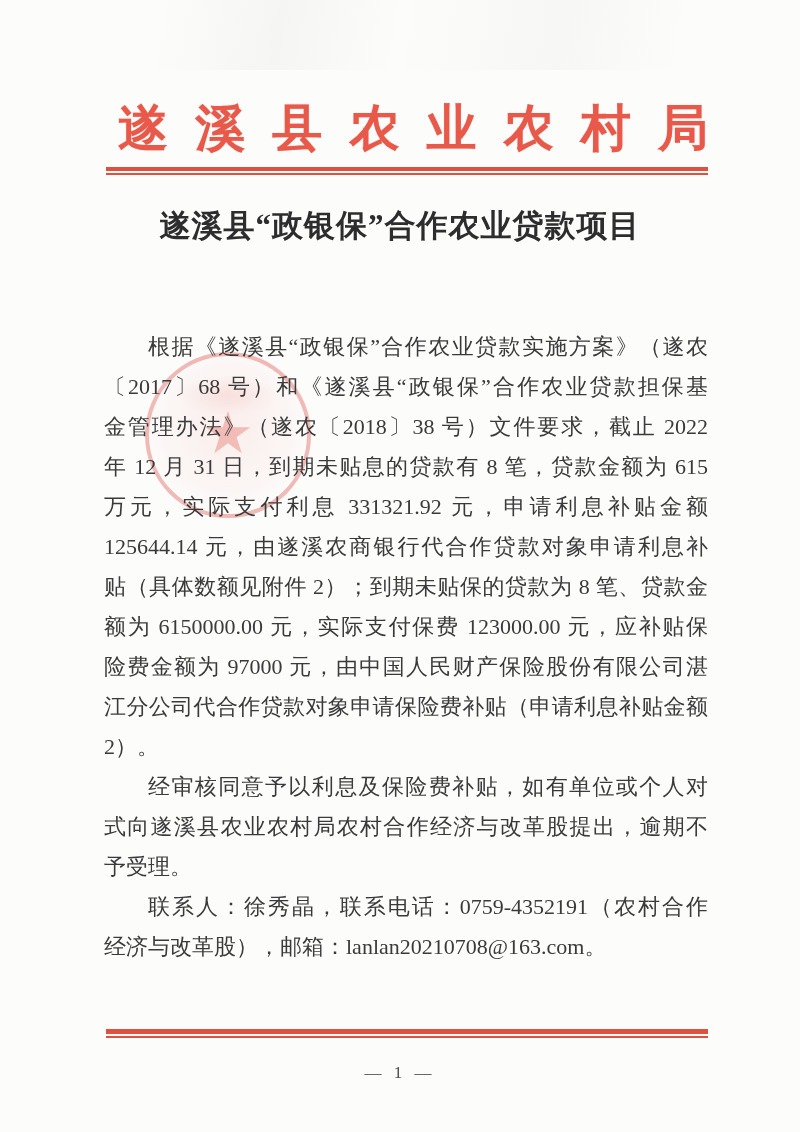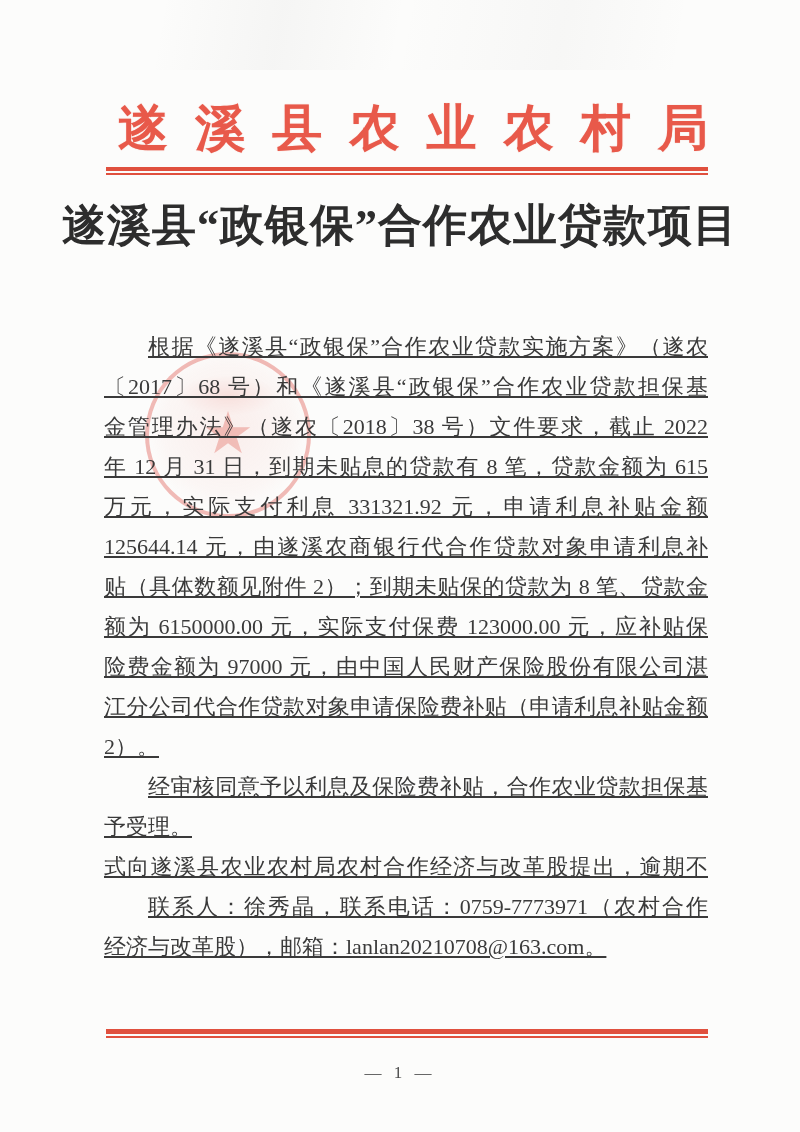--- a/index.html
+++ b/index.html
@@ -44,34 +44,33 @@
   .rule-bottom .bar-thick{height:5px;}
 
   
   .doc-title{
     position:absolute;
     left:0; top:204px;
     width:800px;
     text-align:center;
     color:#2d2d2d;
     font-weight:bold;
-    font-size:44px;
+    font-size:31px;
     line-height:44px;
     letter-spacing:1px;
   }
 
   
   .body-text{
     position:absolute;
     left:104px; top:327px;
     width:604px;
     font-size:22px;
     color:#3a3a3a;
     z-index:2;
-    text-decoration:underline;
   }
   .bline{
     display:block;
     line-height:40px;
     text-align:justify;
     text-align-last:justify;
     white-space:normal;
   }
   .bline.first{text-indent:2em;}
   .bline.last{text-align-last:left;}
@@ -171,26 +170,26 @@
         <div class="bline">年 12 月 31 日，到期未贴息的贷款有 8 笔，贷款金额为 615</div>
         <div class="bline">万元，实际支付利息 331321.92 元，申请利息补贴金额</div>
         <div class="bline">125644.14 元，由遂溪农商银行代合作贷款对象申请利息补</div>
         <div class="bline">贴（具体数额见附件 2）；到期未贴保的贷款为 8 笔、贷款金</div>
         <div class="bline">额为 6150000.00 元，实际支付保费 123000.00 元，应补贴保</div>
         <div class="bline">险费金额为 97000 元，由中国人民财产保险股份有限公司湛</div>
         <div class="bline">江分公司代合作贷款对象申请保险费补贴（申请利息补贴金额</div>
         <div class="bline last">2）。</div>
       </div>
       <div>
-        <div class="bline first">经审核同意予以利息及保险费补贴，合作农业贷款担保基</div>
+        <div class="bline first">经审核同意予以利息及保险费补贴，如有单位或个人对</div>
+        <div class="bline">式向遂溪县农业农村局农村合作经济与改革股提出，逾期不</div>
         <div class="bline last">予受理。</div>
-        <div class="bline">式向遂溪县农业农村局农村合作经济与改革股提出，逾期不</div>
       </div>
       <div>
-        <div class="bline first">联系人：徐秀晶，联系电话：0759-7773971（农村合作</div>
+        <div class="bline first">联系人：徐秀晶，联系电话：0759-4352191（农村合作</div>
         <div class="bline last">经济与改革股），邮箱：lanlan20210708@163.com。</div>
       </div>
     </div>
 
   <div class="rule rule-bottom">
     <div class="bar-thick"></div>
     <div class="bar-gap"></div>
     <div class="bar-thin"></div>
   </div>
 

